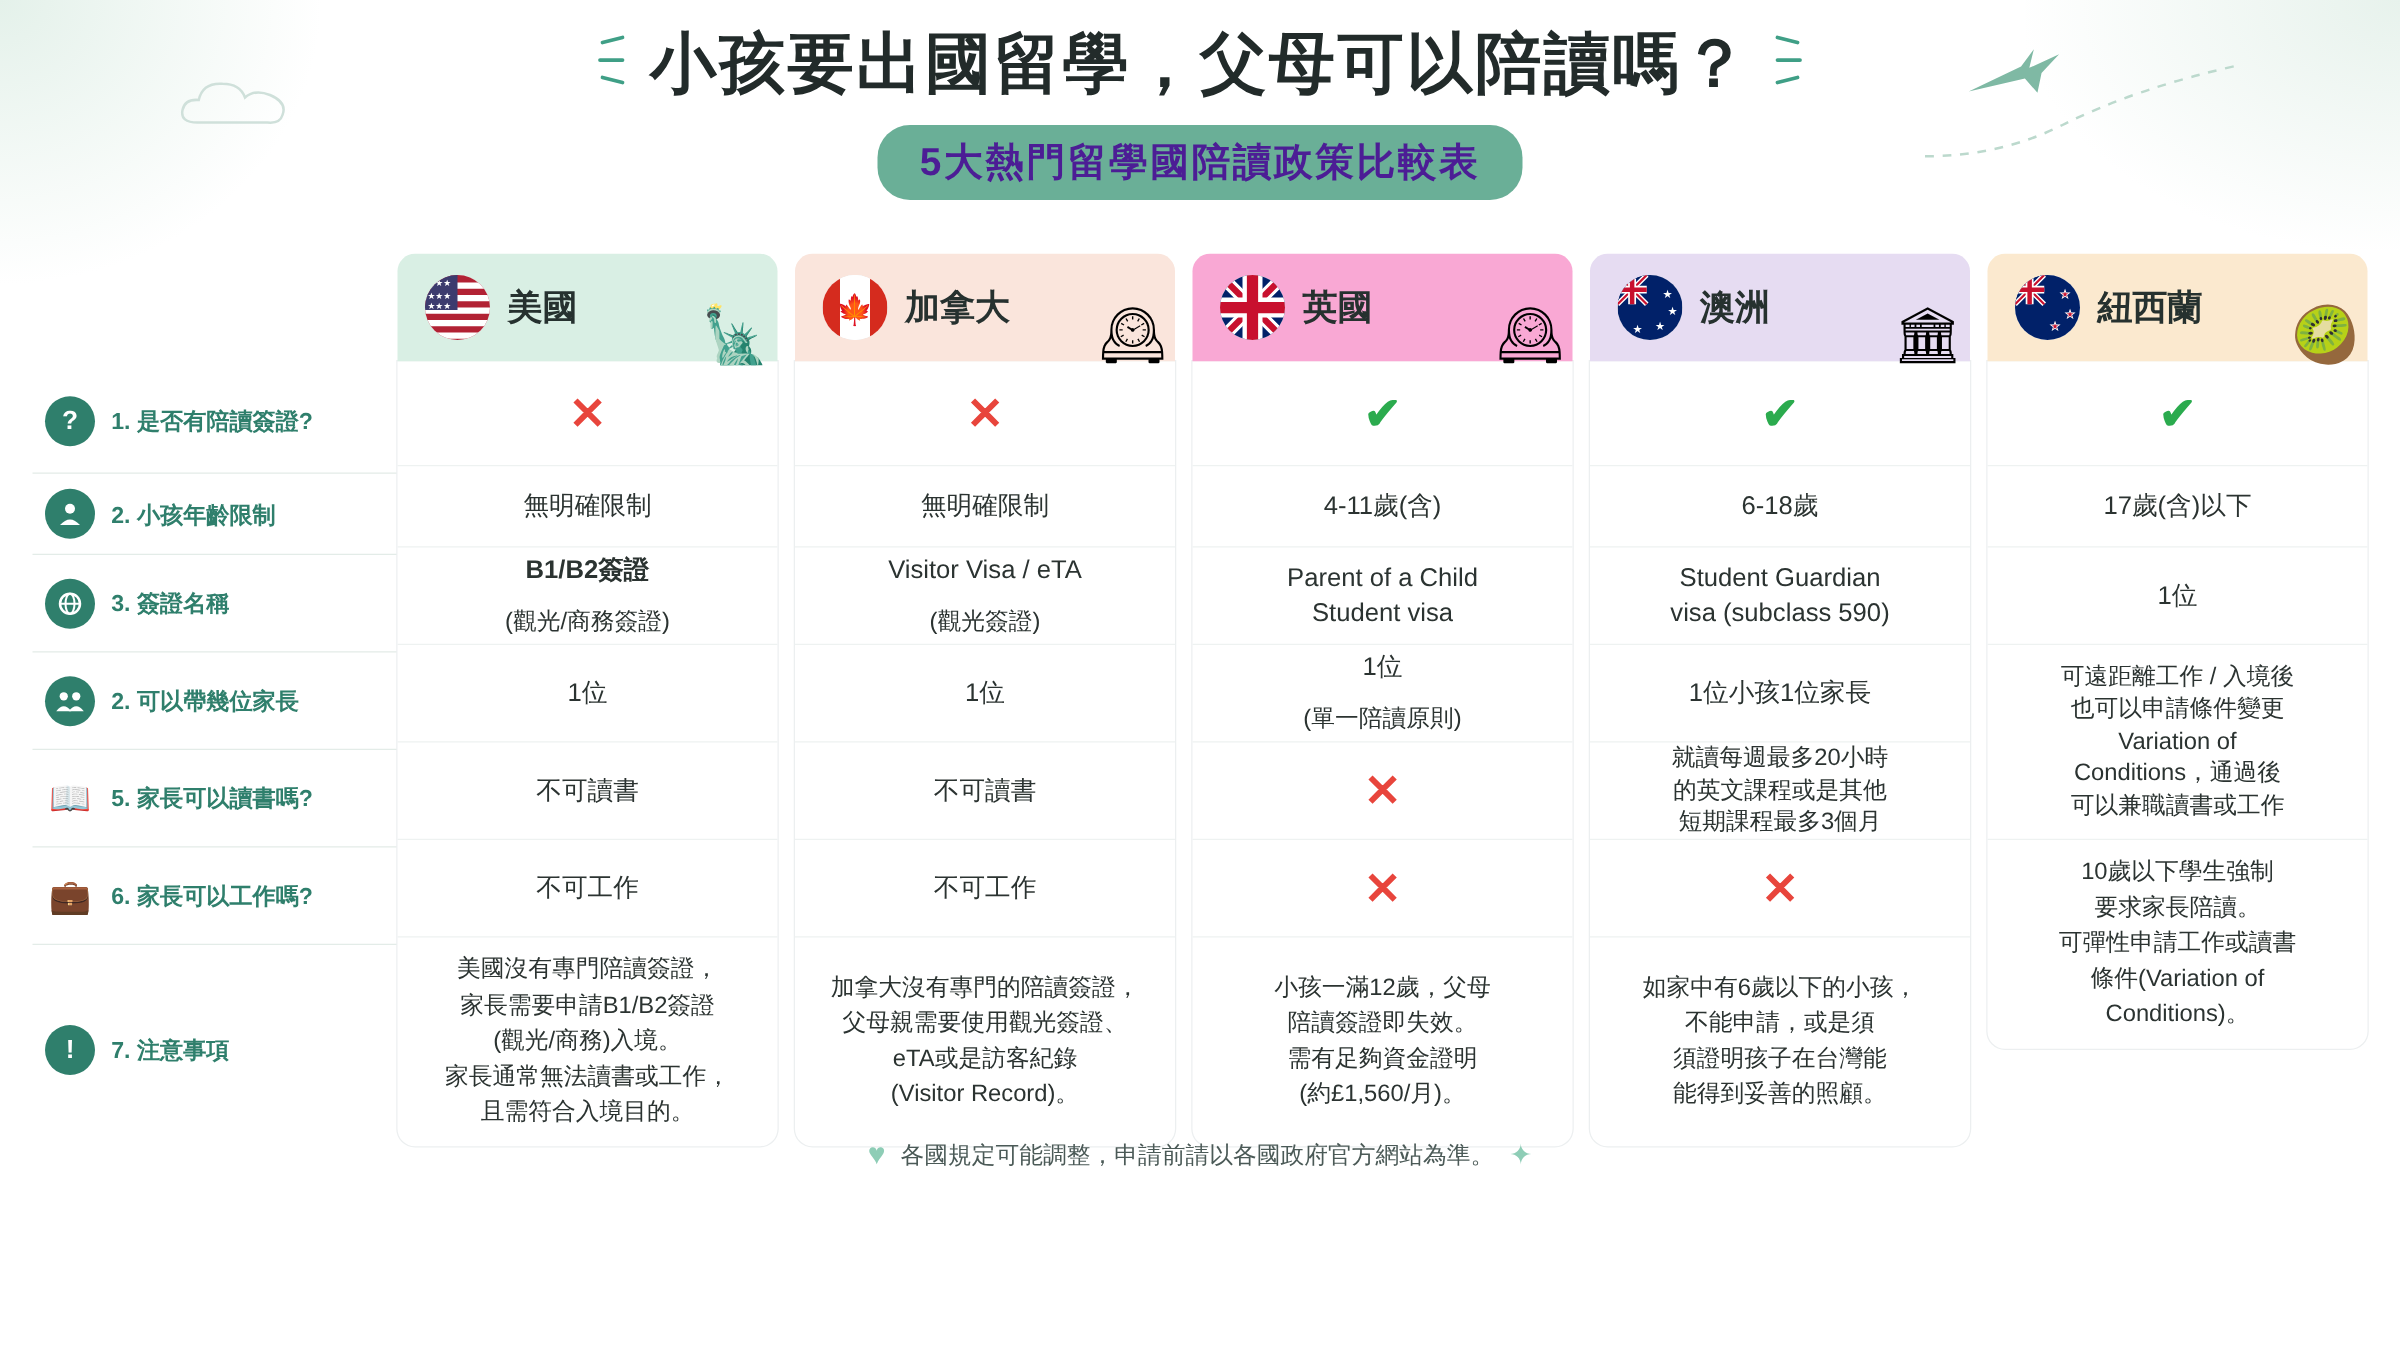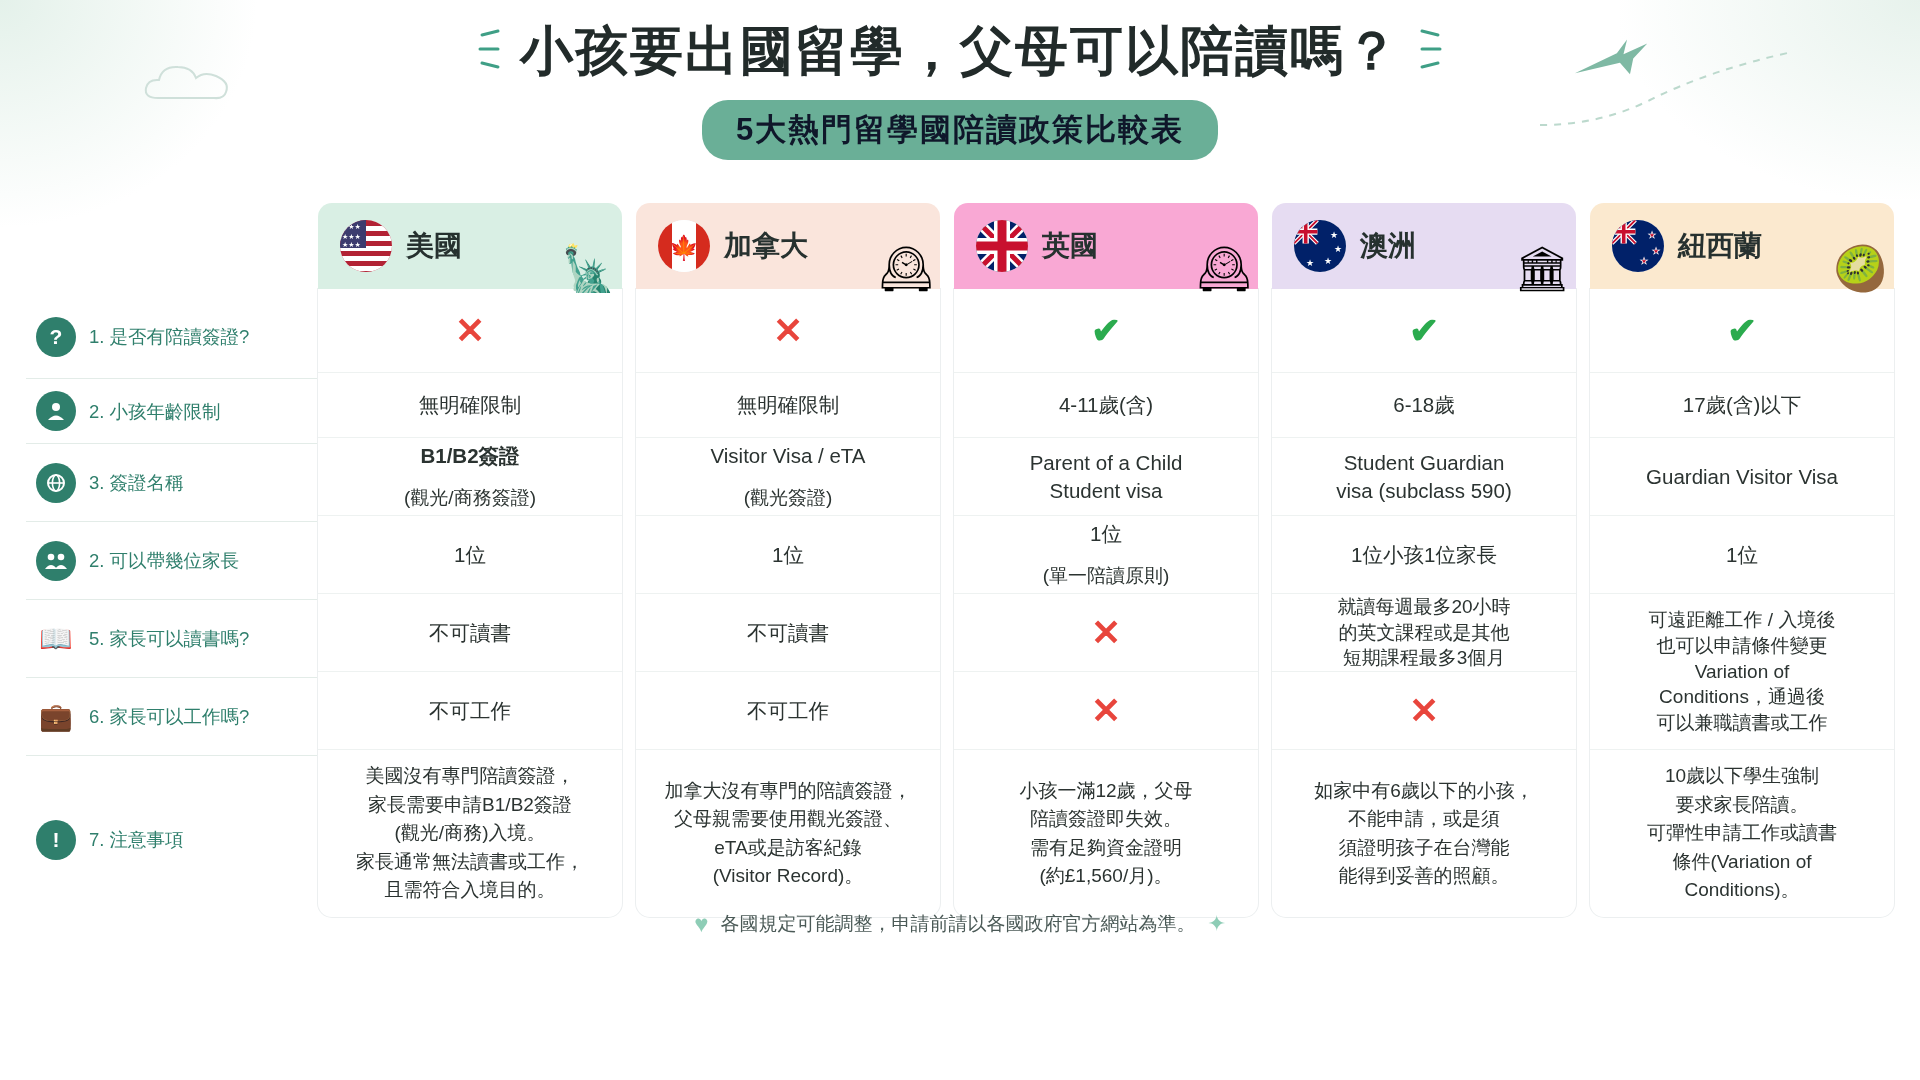--- a/index.html
+++ b/index.html
@@ -44,21 +44,21 @@
     font-size: 53px; font-weight: bold; color: #222b2a;
     letter-spacing: 2px; white-space: nowrap;
   }
   .spark { color: #3f9f86; font-size: 30px; line-height: 1; }
 
   .subtitle-wrap {
     position: absolute; top: 100px; left: 0; right: 0;
     display: flex; justify-content: center;
   }
   .subtitle {
-    background: #6aaf97; color: #0f172a;
+    background: #6aaf97; color: #4c1d95;
     font-size: 31px; font-weight: bold; letter-spacing: 2px;
     padding: 9px 34px; border-radius: 26px;
   }
 
   
   .table {
     position: absolute; left: 26px; top: 203px;
     width: 1868px; height: 830px;
     display: flex; align-items: flex-start; gap: 0;
   }
@@ -72,21 +72,21 @@
     border-bottom: 1.5px solid #e3ece8;
   }
   .rowlabel:last-child { border-bottom: none; }
   .rl-icon {
     width: 40px; height: 40px; border-radius: 50%;
     background: #2f7f6c; color:#fff;
     display: flex; align-items: center; justify-content: center;
     font-size: 21px; font-weight: bold; flex: 0 0 40px;
   }
   .rl-icon.flat { background: none; color: inherit; font-size: 27px; }
-  .rl-text { font-size: 18.5px; color: #2f7f6c; font-weight: normal; }
+  .rl-text { font-size: 18.5px; color: #2f7f6c; font-weight: bold; }
 
   .col {
     flex: 1 1 0; min-width: 0;
     margin-right: 14px;
     display: flex; flex-direction: column;
   }
   .col:last-child { margin-right: 0; }
 
   .col-head {
     height: 86px; border-radius: 14px 14px 0 0;
@@ -438,21 +438,20 @@
           </svg>
         </span>
         <span class="country-name">紐西蘭</span>
         <span class="landmark">🥝</span>
       </div>
       <div class="col-body">
         <div class="cell h1">
             <span class="mark-v">✔</span>
           </div>
         <div class="cell h2">17歲(含)以下</div>
-        <div class="cell h3">Guardian Visitor Visa</div>
         <div class="cell h4">1位</div>
         <div class="cell small" style="height:156px">
             <span style="white-space:pre-line">可遠距離工作 / 入境後
 也可以申請條件變更
 Variation of
 Conditions，通過後
 可以兼職讀書或工作</span>
           </div>
         <div class="cell h7 note">
             <span style="white-space:pre-line">10歲以下學生強制

